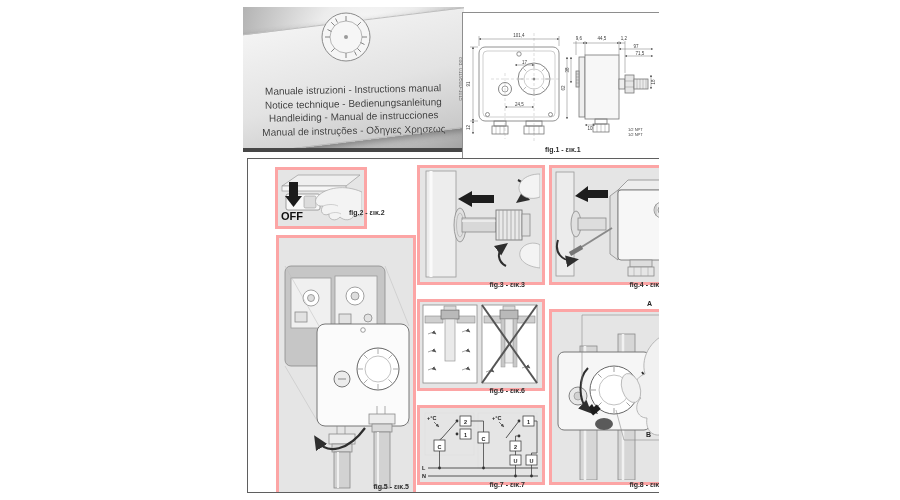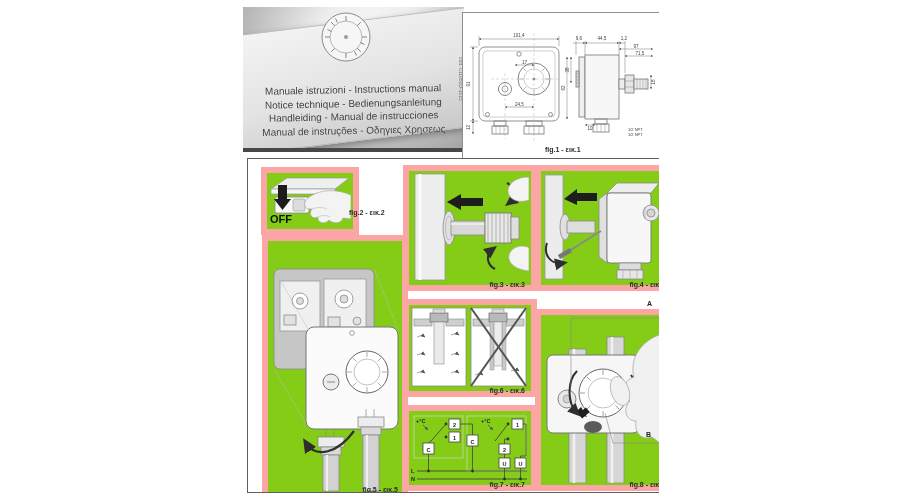--- a/index.html
+++ b/index.html
@@ -34,21 +34,21 @@
     border-left:1px solid #8e8e8e;border-top:1px solid #8e8e8e;
   }
   .figlabel{
     position:absolute;font-size:7px;font-weight:bold;color:#2c2c2c;white-space:nowrap;
   }
   
   #main-panel{
     left:247px;top:158px;width:411px;height:333px;background:#fff;
     border:1px solid #5f5f5f;border-right:none;overflow:hidden;
   }
-  .frame{position:absolute;background:#84cc16;border:6px solid #fca5a5;}
+  .frame{position:absolute;background:#e5e5e5;border:3px solid #fca5a5;margin-left:14px;}
   .frame.cut{border-right:none;}
   .callout{position:absolute;font-size:7px;font-weight:bold;color:#222;}
   svg{display:block;}
   text{font-family:"Liberation Sans",sans-serif;fill:#3c3c3c;}
   .dimtxt{font-size:4.5px;}
   .npttxt{font-size:4px;}
   .wiretxt{font-size:5.5px;font-weight:bold;fill:#222;}
   .offtxt{font-size:11px;font-weight:bold;fill:#101010;}
 </style>
 </head>

